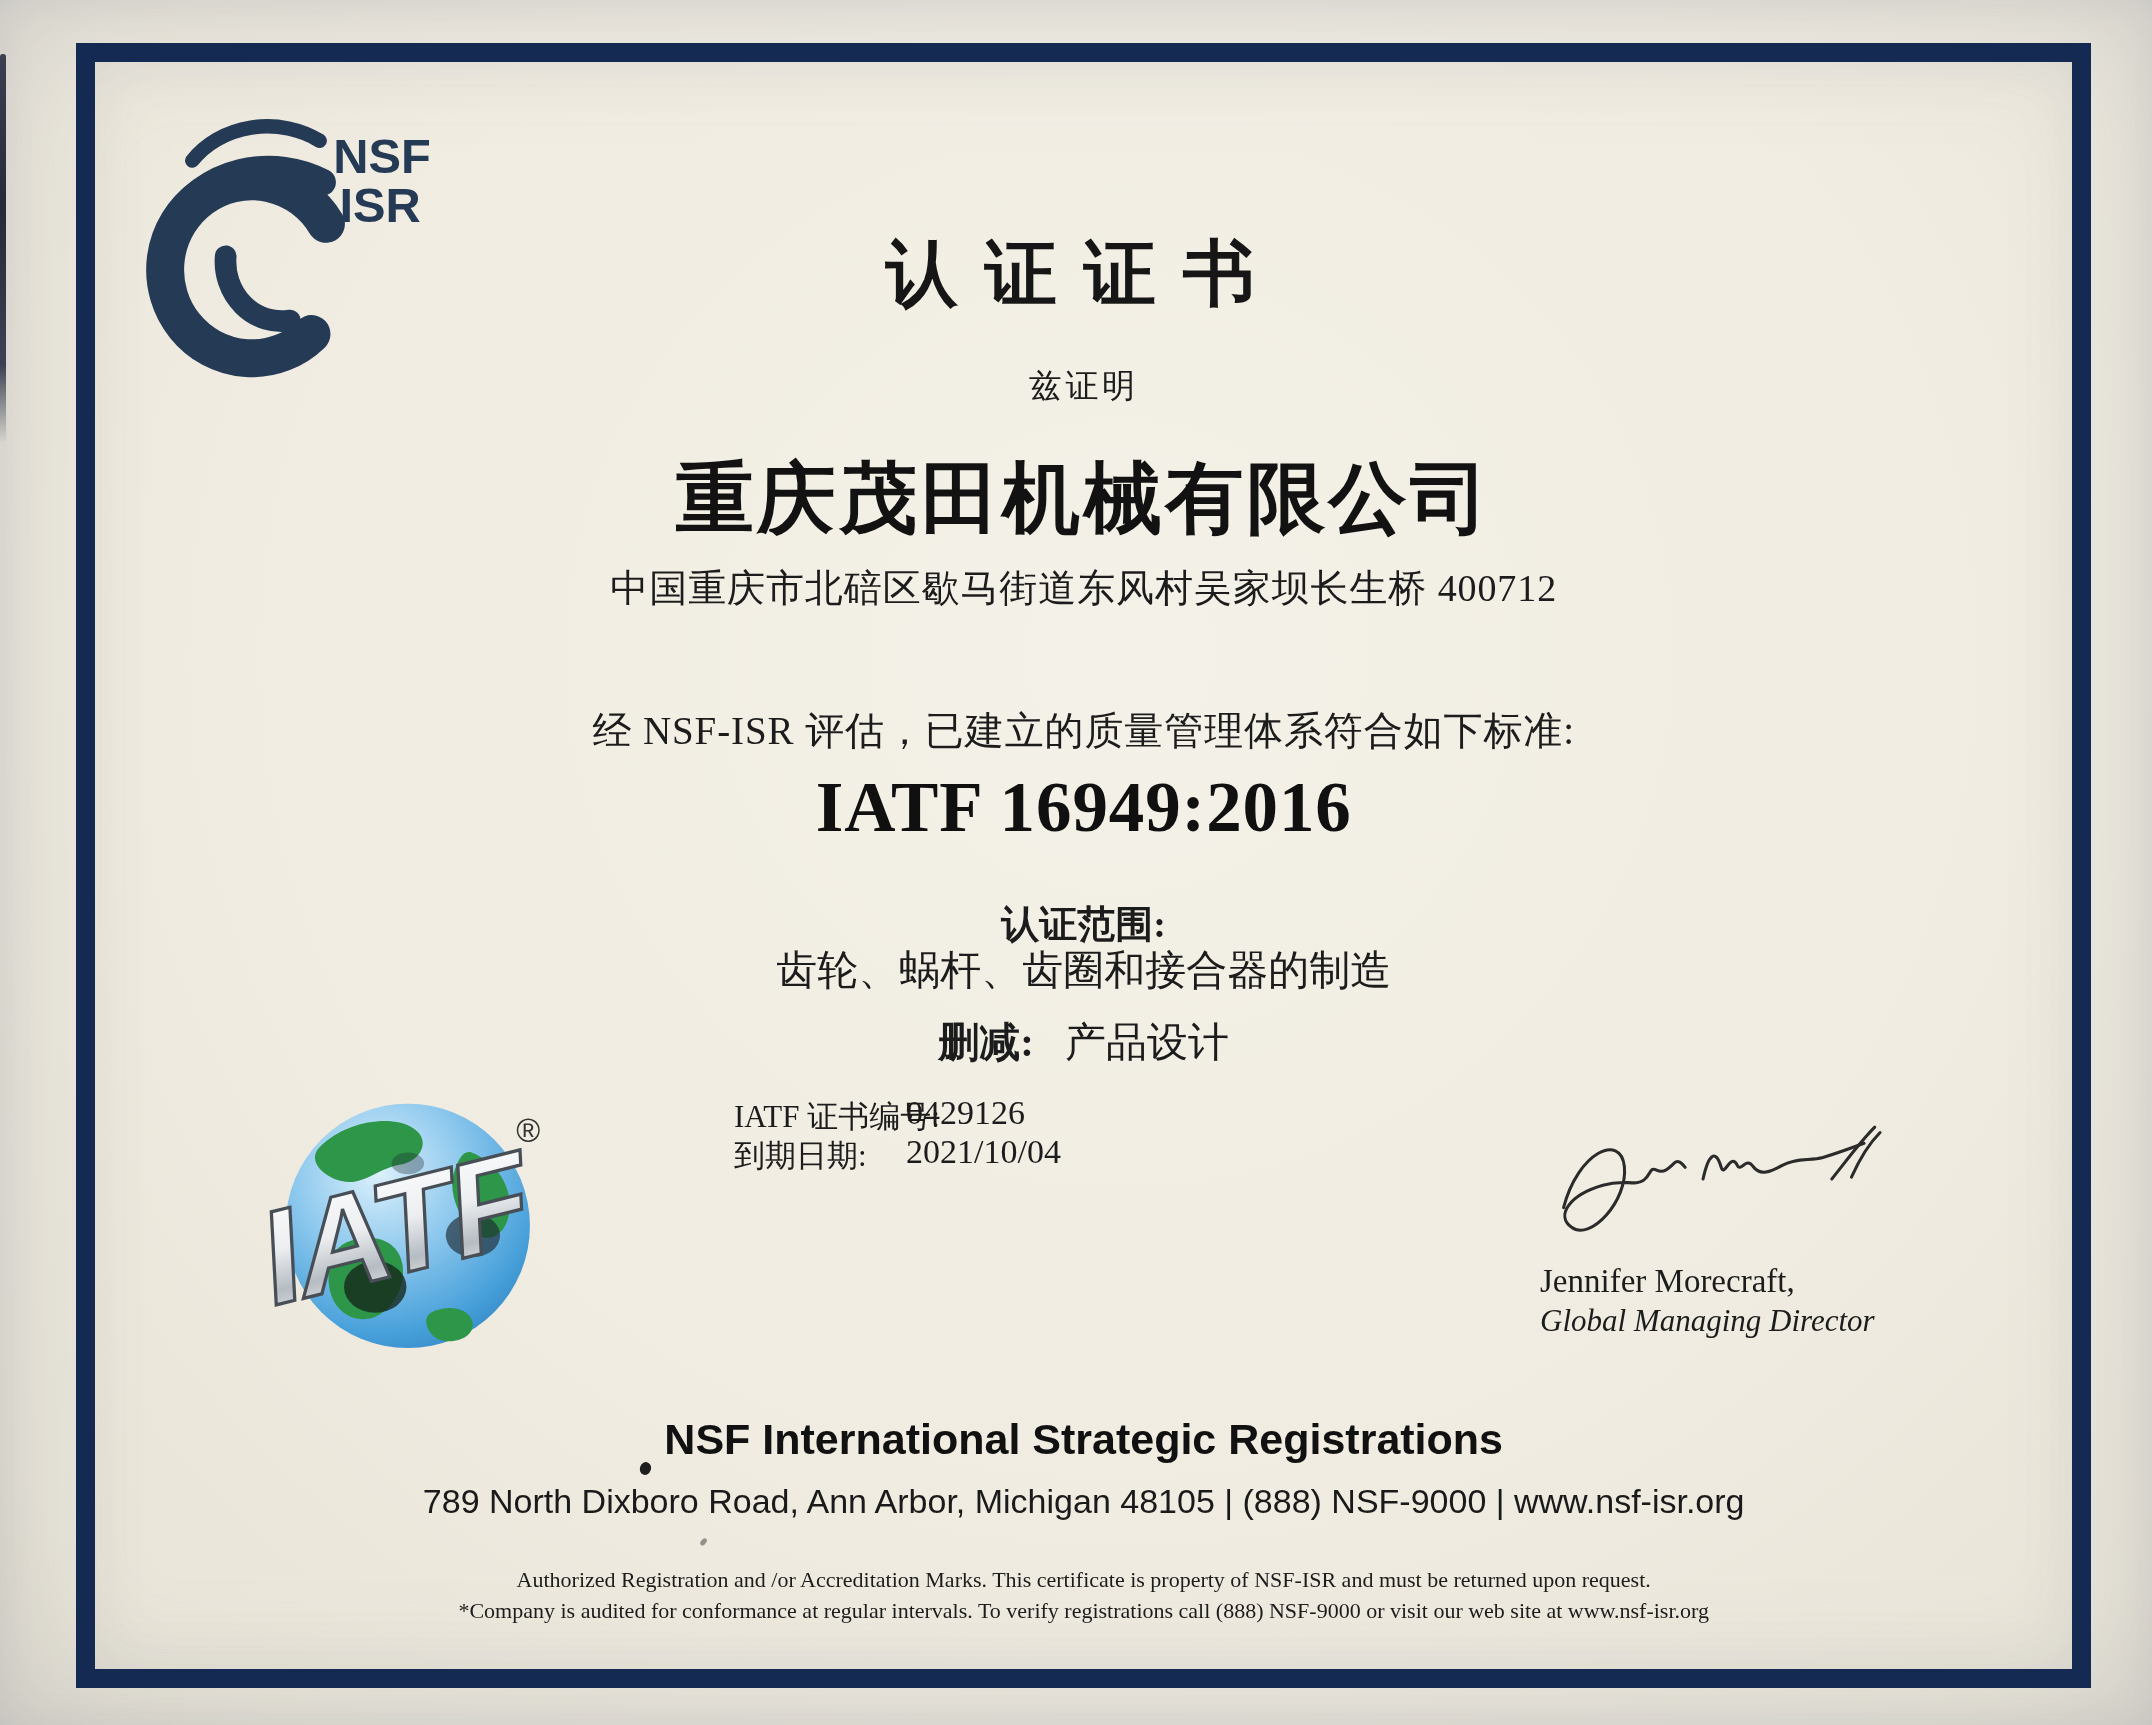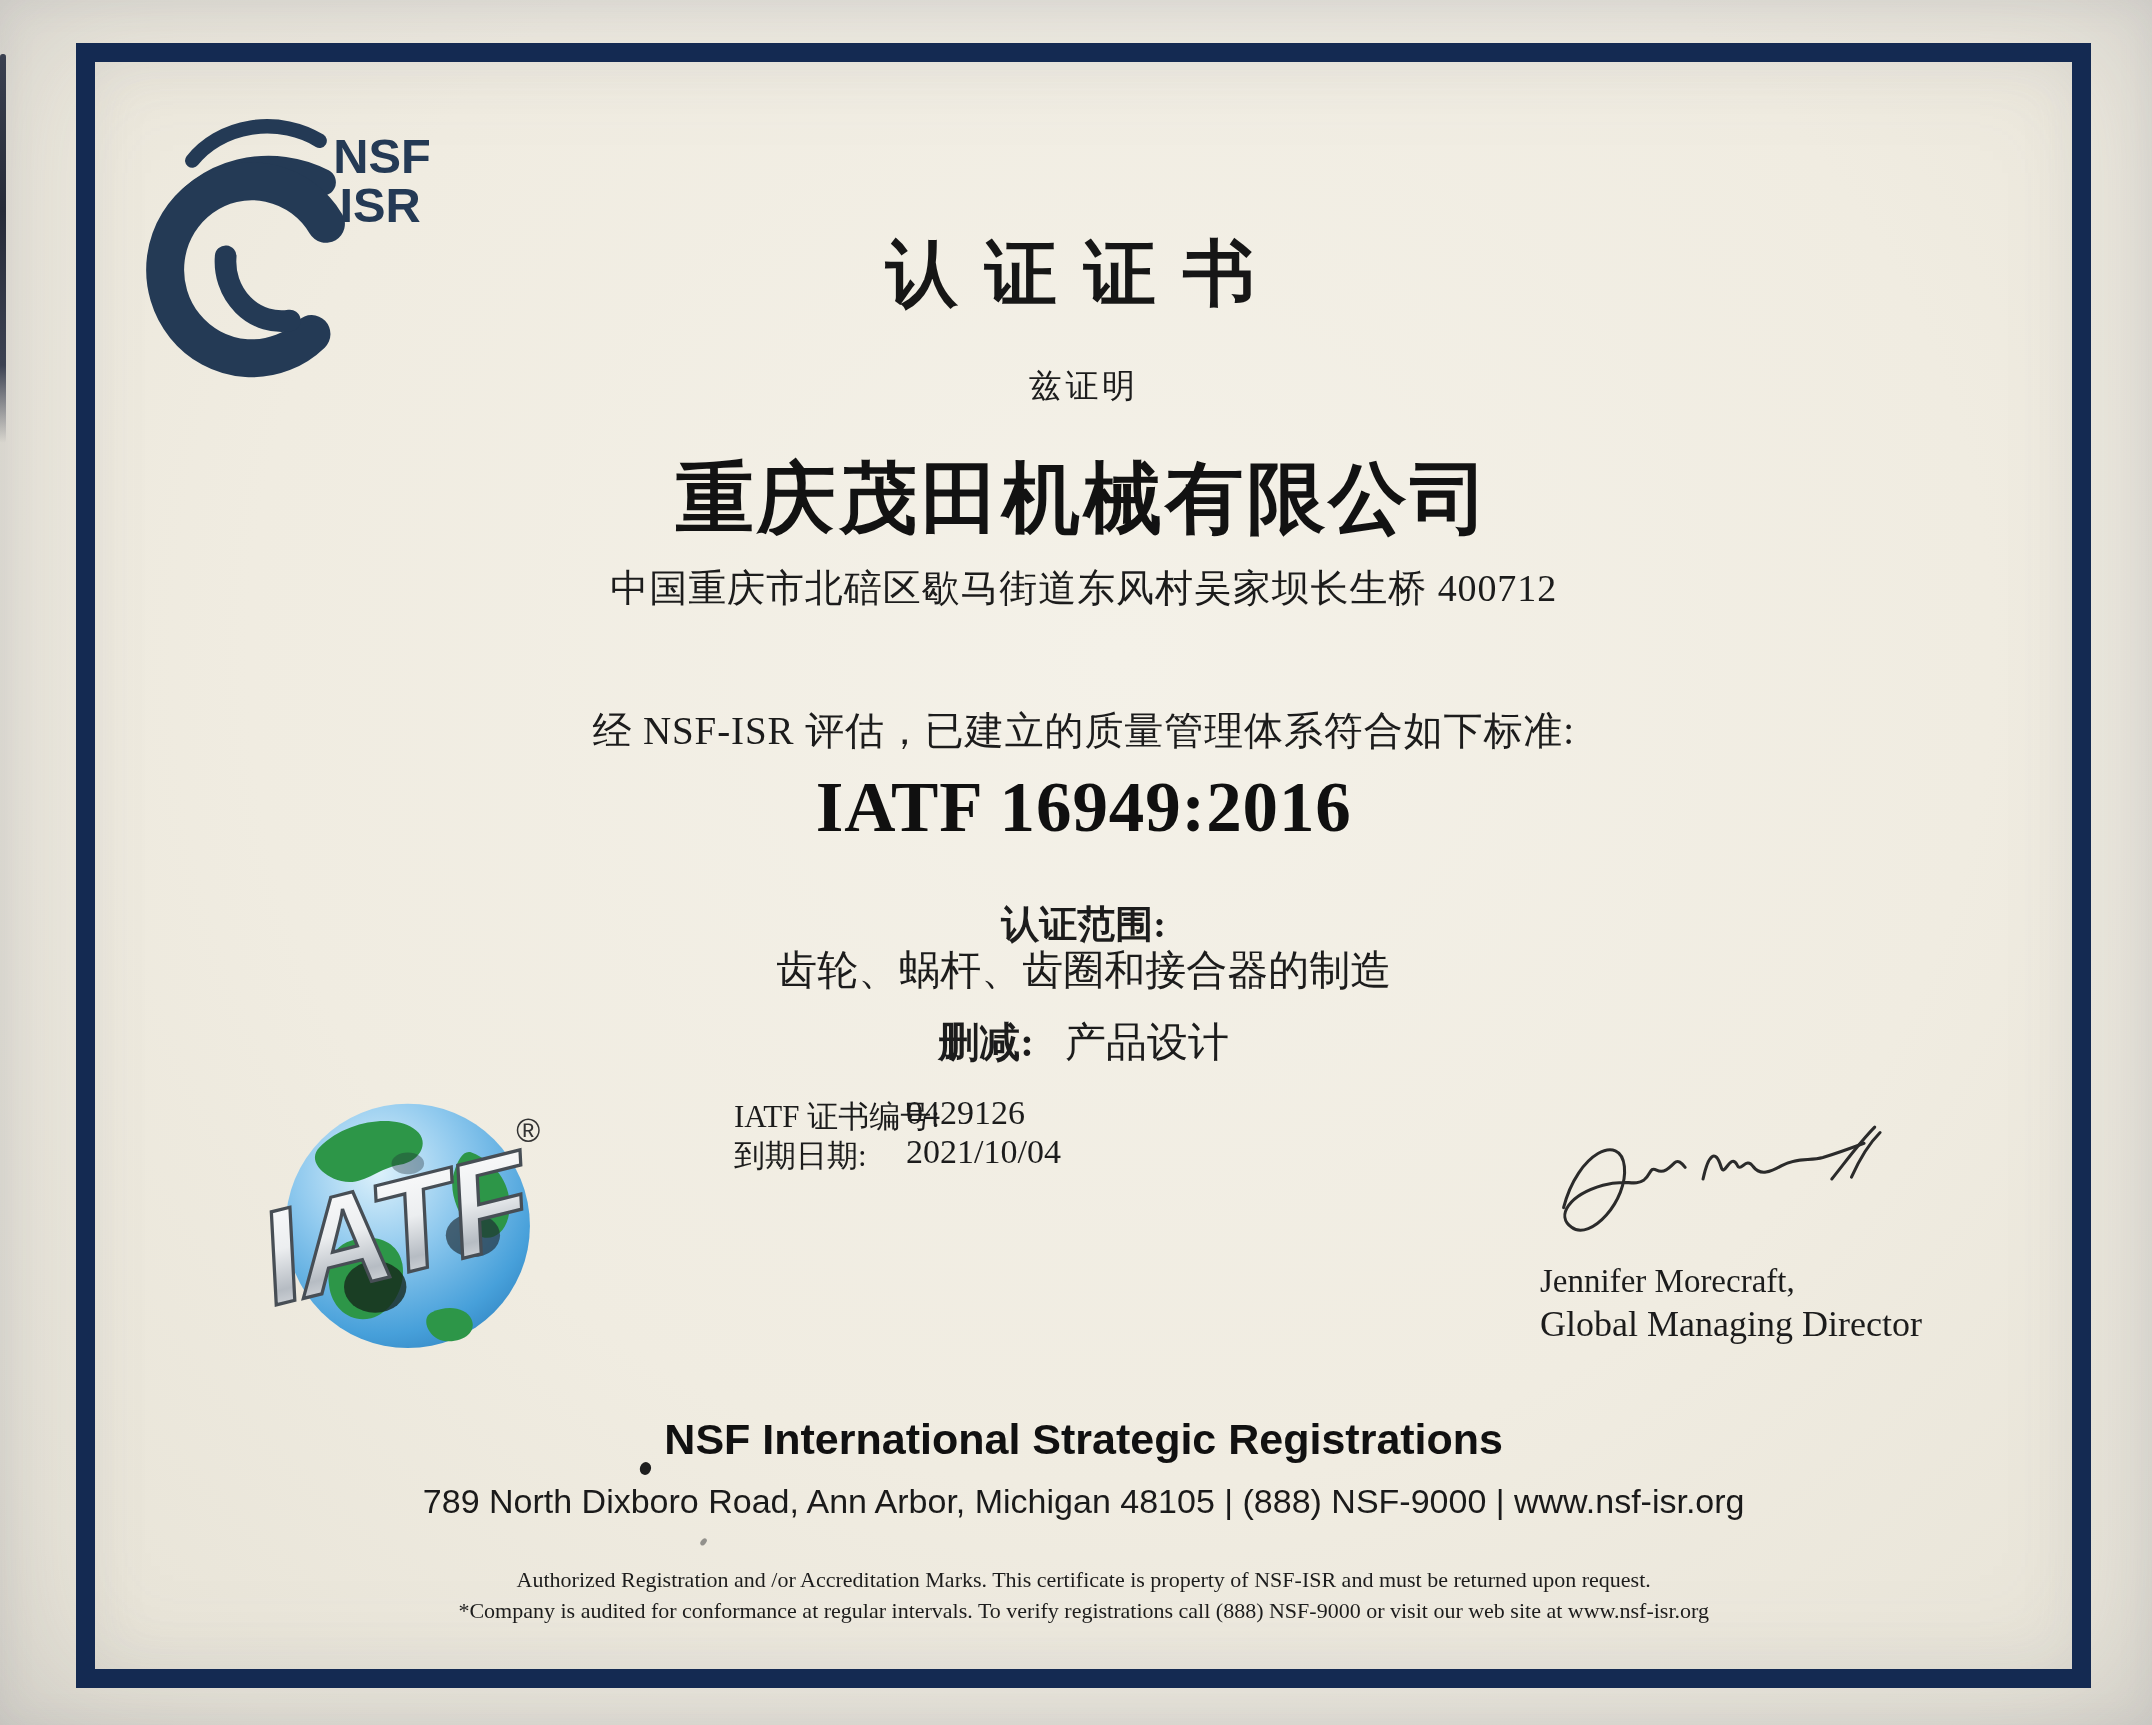--- a/index.html
+++ b/index.html
@@ -32,21 +32,21 @@
   .exclusion b{font-weight:700;}
   .exclusion .gap{display:inline-block;width:31px;}
 
   .details{position:absolute;left:698px;top:1096px;width:742px;margin-left:36px;}
   .drow{position:relative;height:39px;}
   .dlabel{position:absolute;left:0;top:0;font-size:31px;white-space:nowrap;}
   .dvalue{position:absolute;left:172px;top:-1.8px;width:389px;font-size:34px;white-space:nowrap;}
 
   .sig-svg{position:absolute;left:1529px;top:1120px;width:425px;height:152px;}
   .sig-name{position:absolute;left:1540px;top:1263px;font-size:33px;}
-  .sig-title{position:absolute;left:1540px;top:1303px;font-size:36px;}
+  .sig-title{position:absolute;left:1540px;top:1303px;font-size:31px;font-style:italic;}
 
   .nsf-logo{position:absolute;left:134px;top:101px;width:299px;height:280px;}
   .iatf-logo{position:absolute;left:261px;top:1082px;width:299px;height:285px;}
 
   .footer-org{top:1415px;font-size:43px;font-weight:700;font-family:"Liberation Sans","DejaVu Sans",sans-serif;color:#111;}
   .footer-address{top:1482px;font-size:34px;font-family:"Liberation Sans","DejaVu Sans",sans-serif;color:#1a1a1a;}
   .legal1{top:1567px;font-size:22px;}
   .legal2{top:1598px;font-size:22px;}
 
   .speck{position:absolute;left:640px;top:1462px;width:11px;height:12.7px;border-radius:50%;background:#1e1e1e;transform:rotate(20deg);}

